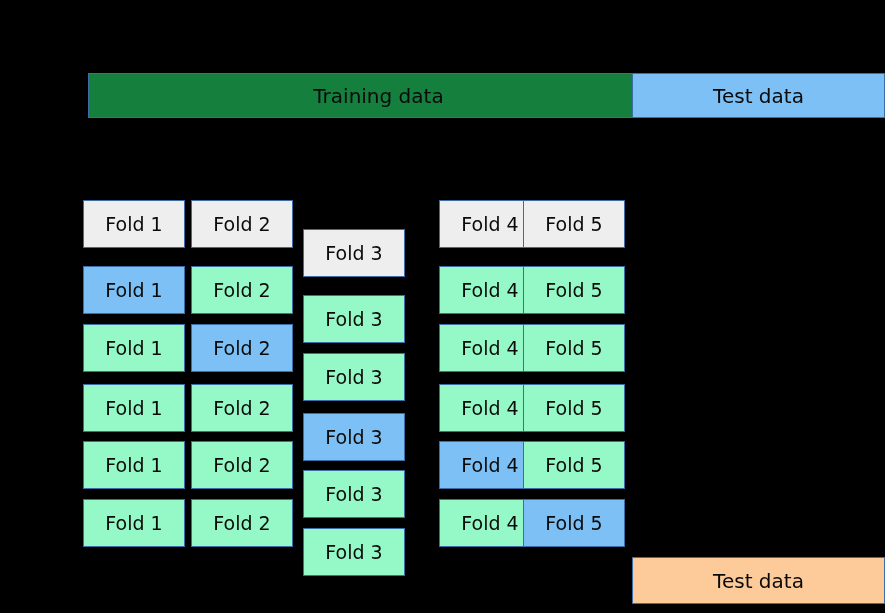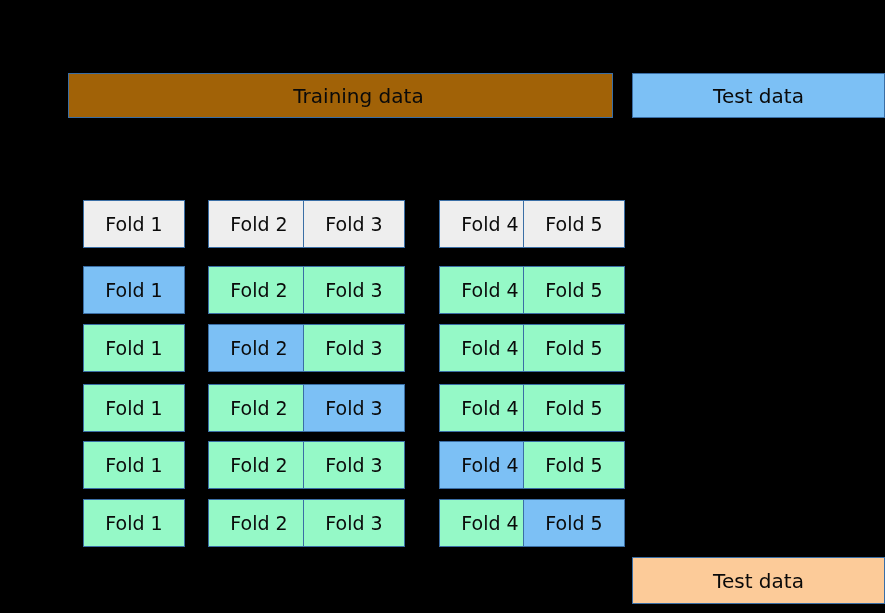--- a/index.html
+++ b/index.html
@@ -30,25 +30,25 @@
   #all-data {
     left: 83px;
     top: 0px;
     width: 802px;
     height: 47px;
     background: #eeeeee;
     font-size: 20px;
     border-top: 0;
   }
   #training-data {
-    left: 68px;
+    left: 88px;
     top: 73px;
     width: 545px;
     height: 45px;
-    background: #a16207;
+    background: #15803d;
     font-size: 20px;
     padding-left: 36px;
   }
   #test-data-top {
     left: 632px;
     top: 73px;
     width: 253px;
     height: 45px;
     background: #7cc0f5;
     font-size: 20px;
@@ -76,22 +76,22 @@
     border: 1px solid #3a6ea5;
     display: flex;
     align-items: center;
     justify-content: center;
     font-size: 19px;
     color: #0a0a0a;
     line-height: 1;
     white-space: nowrap;
   }
   .fold.c0 { left: 0px; }
-  .fold.c1 { left: 125px; }
-  .fold.c2 { left: 220px; }
+  .fold.c1 { left: 108px; }
+  .fold.c2 { left: 220px; margin-top: 29px; }
   .fold.c3 { left: 340px; margin-left: 16px; }
   .fold.c4 { left: 440px; }
 
   .fold.neutral { background: #eeeeee; }
   .fold.train   { background: #95f9c7; }
   .fold.valid   { background: #7cc0f5; }
 </style>
 </head>
 <body>
 

